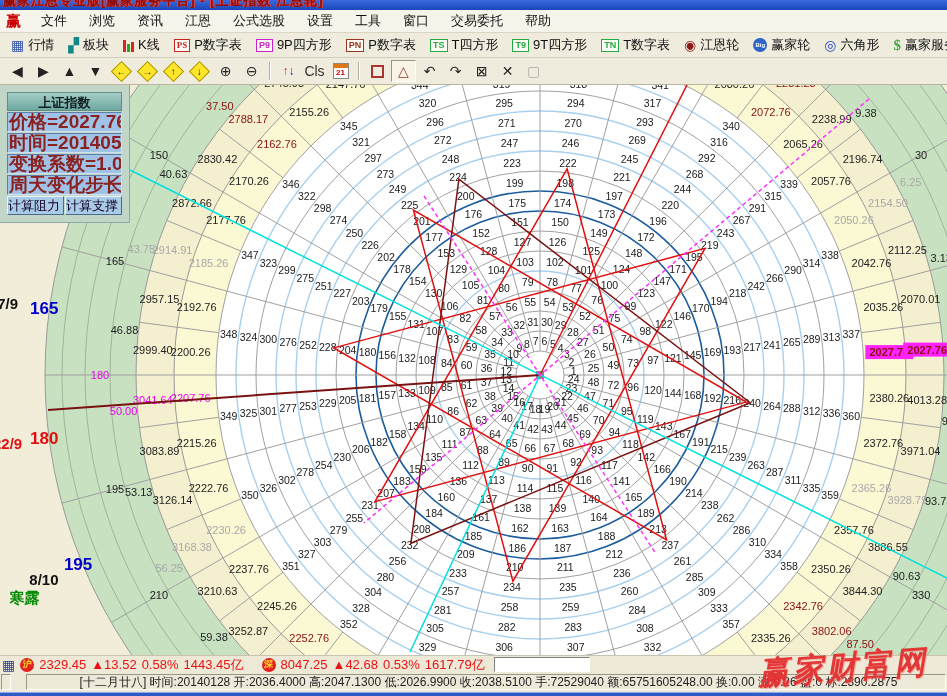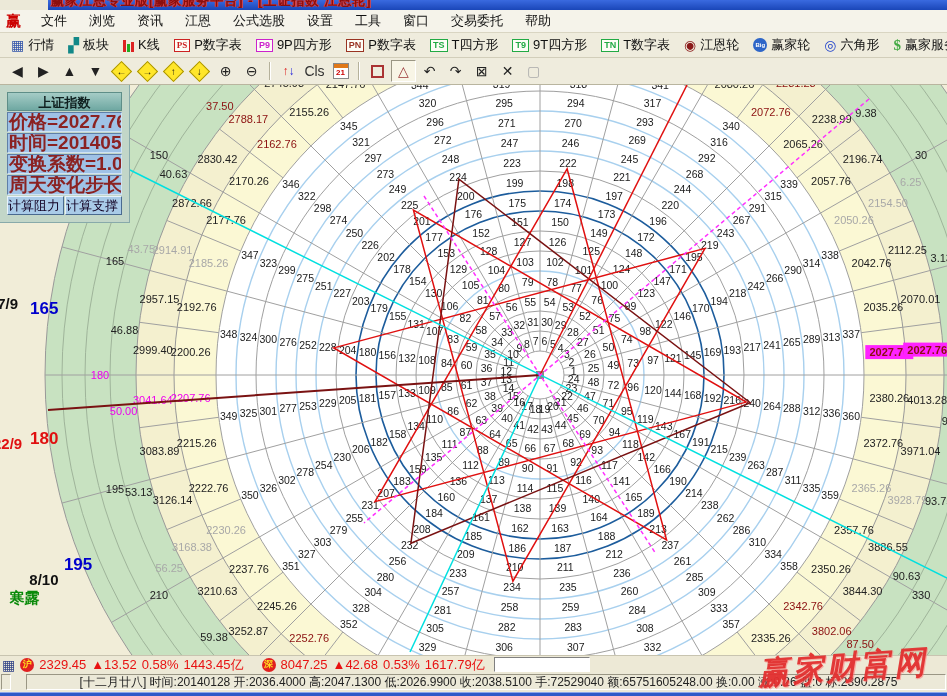--- a/index.html
+++ b/index.html
@@ -1,20 +1,20 @@
 <!DOCTYPE html>
 <html><head>
 <meta charset="utf-8">
 <style>
   * { margin:0; padding:0; box-sizing:border-box; }
   html,body { width:947px; height:696px; overflow:hidden; }
   body { font-family:"Liberation Sans",sans-serif; background:#ECE9D8; position:relative; }
 
   
-  .titlebar { height:10px; background:linear-gradient(#3A6AE0,#1A46B8); overflow:hidden; position:relative;margin-left:48px; }
+  .titlebar { height:10px; background:linear-gradient(#3A6AE0,#1A46B8); overflow:hidden; position:relative; }
   .titlebar .title-text { color:#8B0E0E; font-weight:bold; font-size:13px; line-height:22px; margin-top:-10px; padding-left:3px; text-shadow:1px 0 0 #d44, -1px 0 0 #d44; letter-spacing:1px; white-space:nowrap; }
 
   
   .menubar { height:23px; background:#F5F3EA; border-bottom:1px solid #D9D5C2; display:flex; align-items:center; font-size:13px; color:#111; }
   .menu-logo { color:#CC0000; font-weight:bold; font-size:15px; padding:0 9px 0 6px; }
   .menu-item { padding:0 11px; height:21px; line-height:21px; cursor:default;font-family:Liberation Mono, monospace; }
 
   
   .toolbar1 { height:25px; background:#EFECDD; border-bottom:1px solid #D2CEBA; display:flex; align-items:center; font-size:13px; color:#111; padding-left:4px; }
   .tb1-item { display:flex; align-items:center; gap:4px; padding:0 7px; height:23px; white-space:nowrap; }

